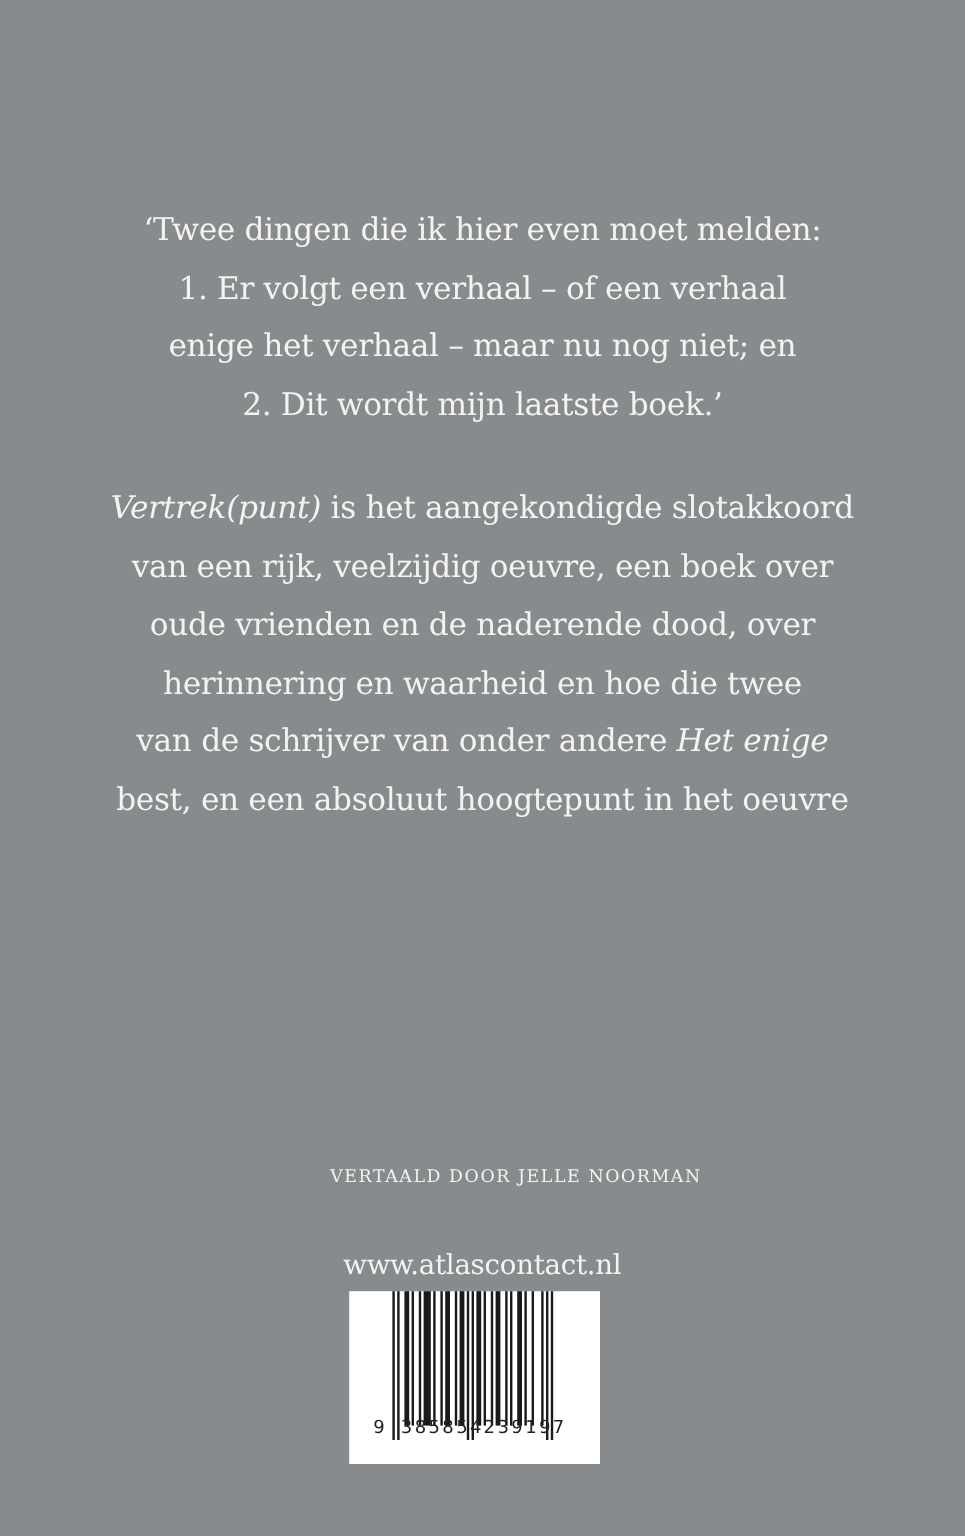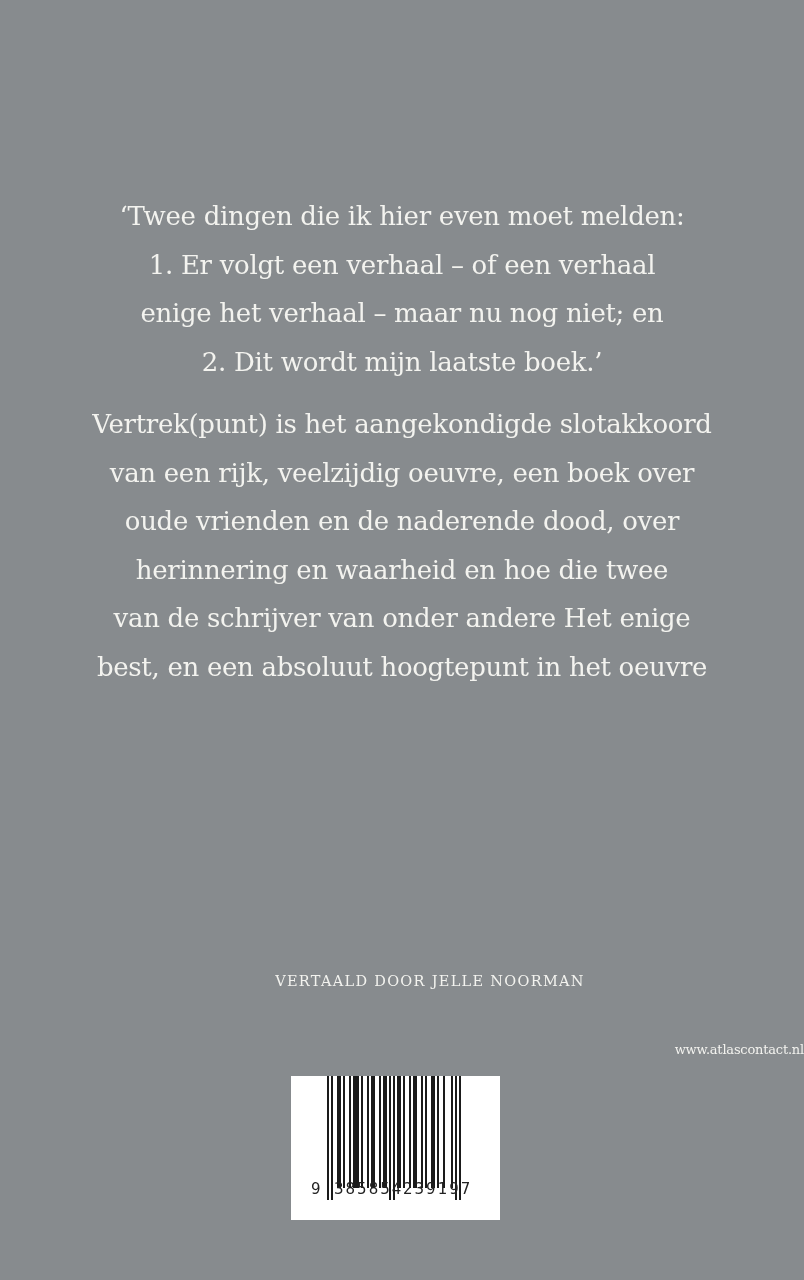--- a/index.html
+++ b/index.html
@@ -11,32 +11,32 @@
       font-family: "DejaVu Serif", "Liberation Serif", serif;
       color: #f3f3ef;
     }
     .cover { position: absolute; inset: 0; }
     .text-block {
       position: absolute; left: 0; width: 804px;
       text-align: center;
       font-size: 26px;
       letter-spacing: -0.3px;
     }
-    .quote { top: 192px; line-height: 48.5px; }
+    .quote { top: 168px; line-height: 48.5px; }
     .blurb { top: 400px; line-height: 48.5px; }
     .line { display: block; white-space: nowrap; }
-    .it { }
+    .it { font-style: italic; }
     .translator {
       position: absolute; top: 973px; left: 0; width: 804px;
       text-align: center;
       font-size: 14.5px; letter-spacing: 1.3px; margin-left: 28px;
     }
     .website {
       position: absolute; top: 1042px; left: 0; width: 804px;
-      text-align: right; font-size: 13px; letter-spacing: -0.2px;
+      text-align: center; font-size: 23px; letter-spacing: -0.2px;
     }
     .barcode-box {
       position: absolute; left: 291px; top: 1076px;
       width: 209px; height: 144px;
       background: #ffffff;
     }
     .bars {
       position: absolute; left: 36px; top: 0; height: 118px;
       display: flex; align-items: flex-start;
     }

